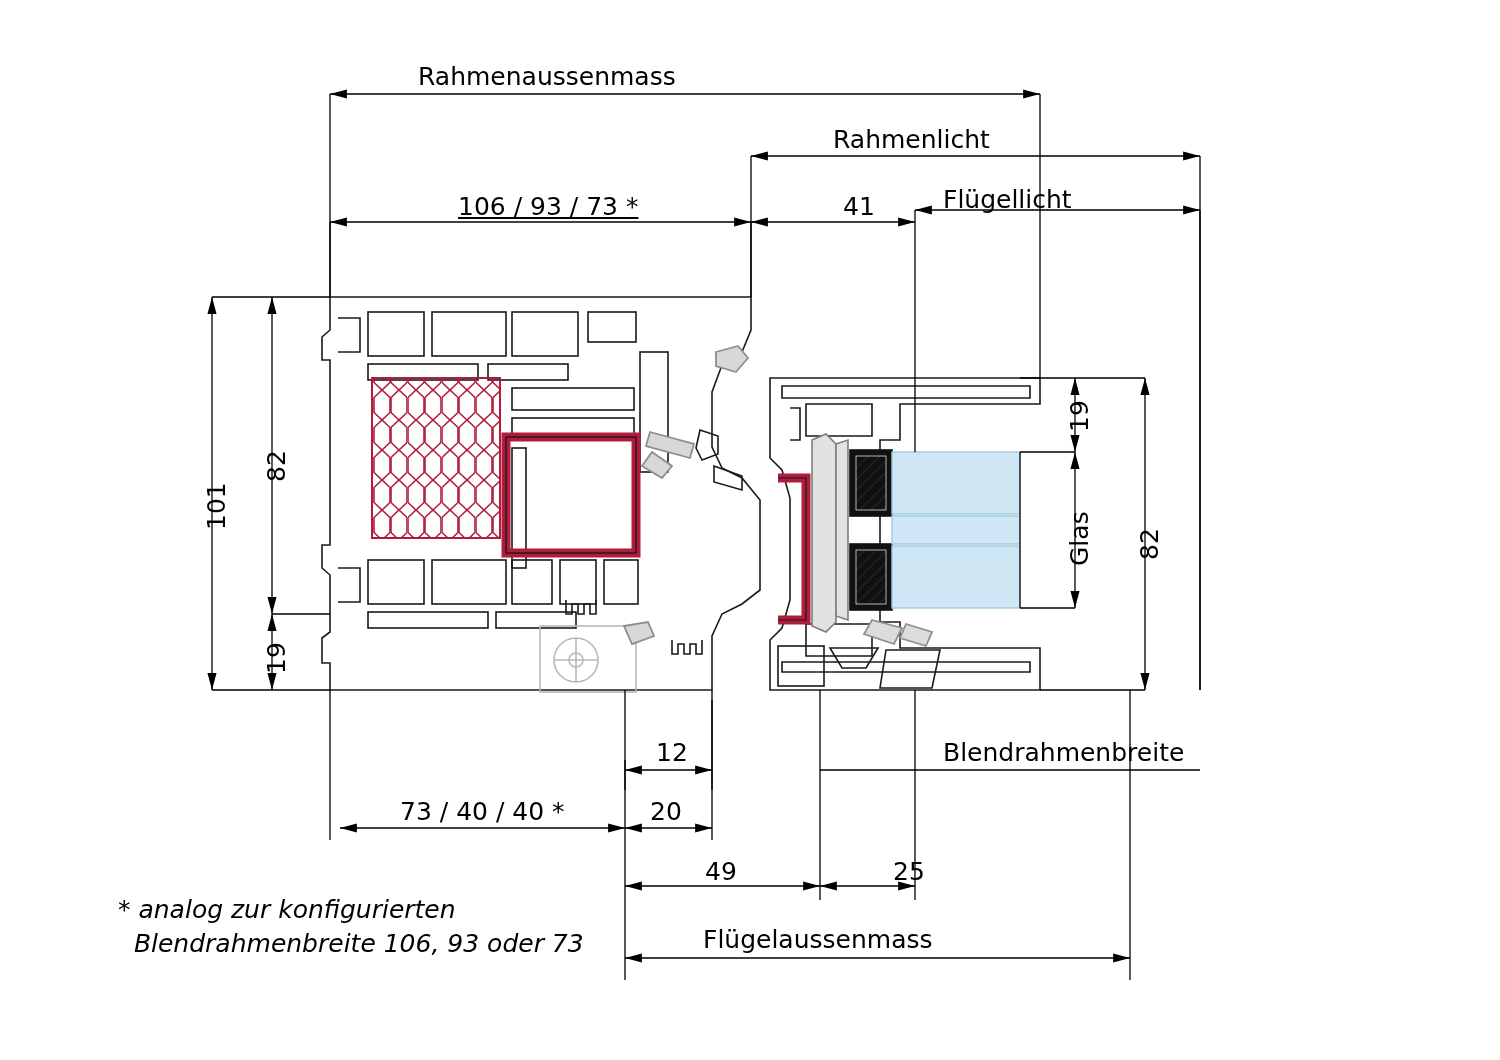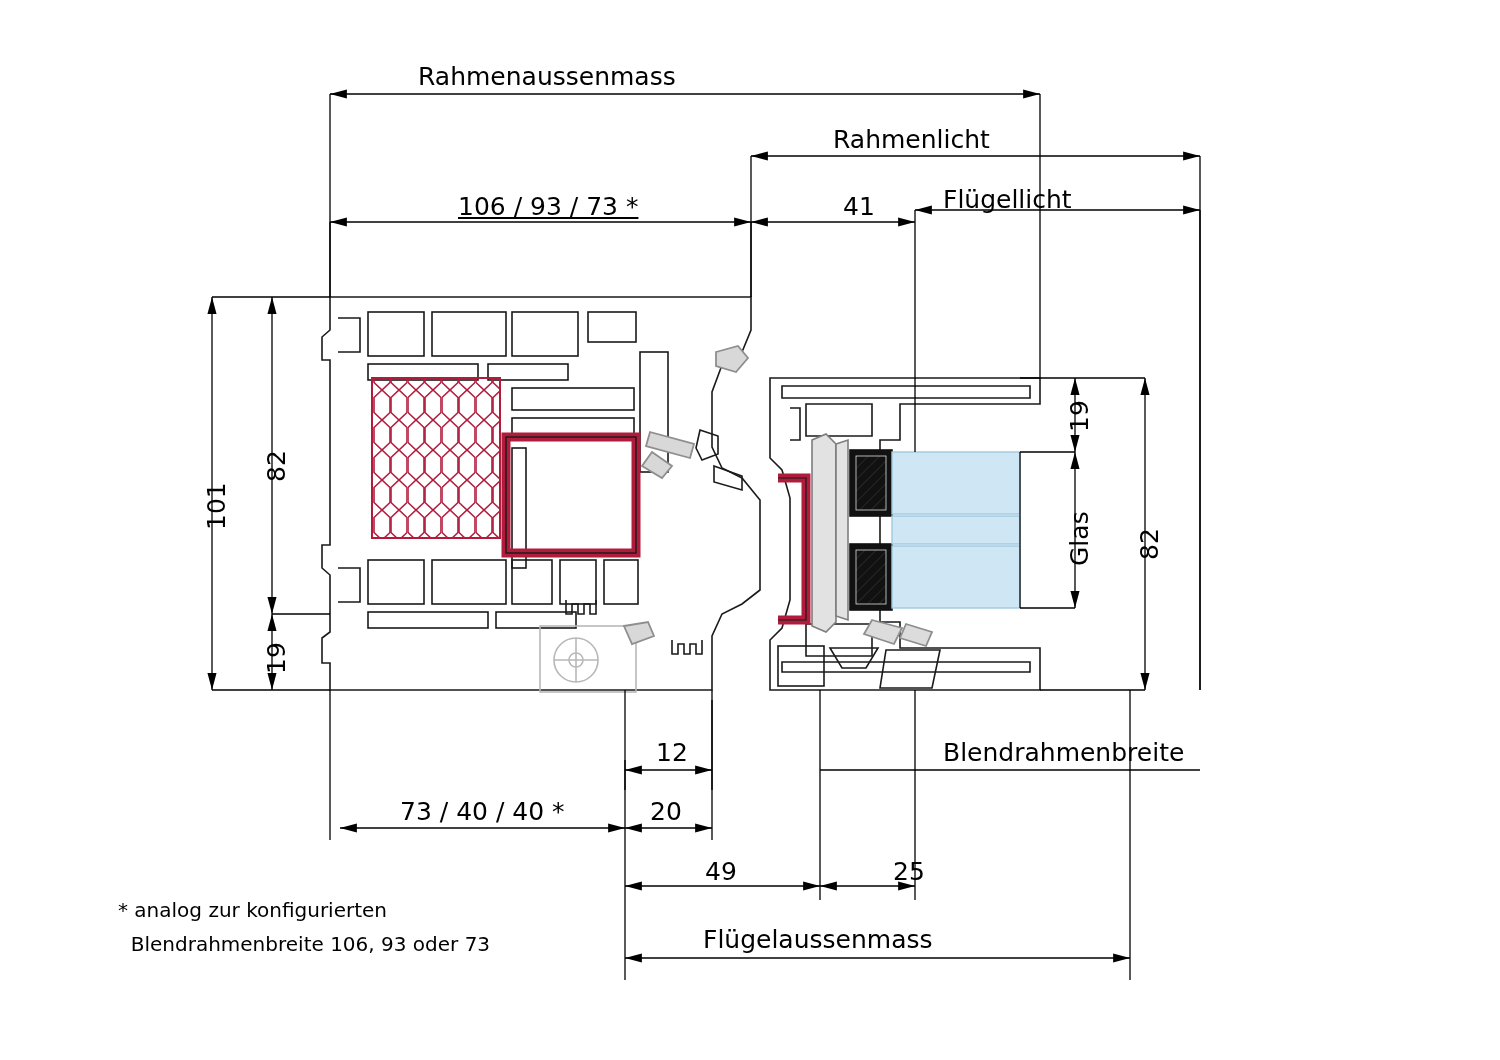--- a/index.html
+++ b/index.html
@@ -2,21 +2,21 @@
 <html><head>
 <meta charset="utf-8">
 <style>
   html,body{margin:0;padding:0;background:#ffffff;}
   body{width:1500px;height:1060px;position:relative;overflow:hidden;
        font-family:"DejaVu Sans","Liberation Sans",sans-serif;color:#000;}
   #stage{position:absolute;left:0;top:0;width:1500px;height:808px;}
   svg{position:absolute;left:0;top:0;width:1500px;height:1060px;}
   .lbl{position:absolute;font-size:25px;color:#000;white-space:nowrap;}
   .vert{transform-origin:0 0;}
-  .note{position:absolute;font-size:20px;line-height:34px;white-space:pre;}
+  .note{position:absolute;font-size:25px;line-height:34px;white-space:pre;font-style:italic;}
 </style>
 </head>
 <body>
 
 <div id="stage">
 
 <svg viewBox="0 0 1500 1060">
   <defs>
     <marker id="arrL" markerWidth="14" markerHeight="10" refX="1" refY="5" orient="auto">
       <path d="M1,5 L14,1.5 L14,8.5 Z" fill="#000"></path>

